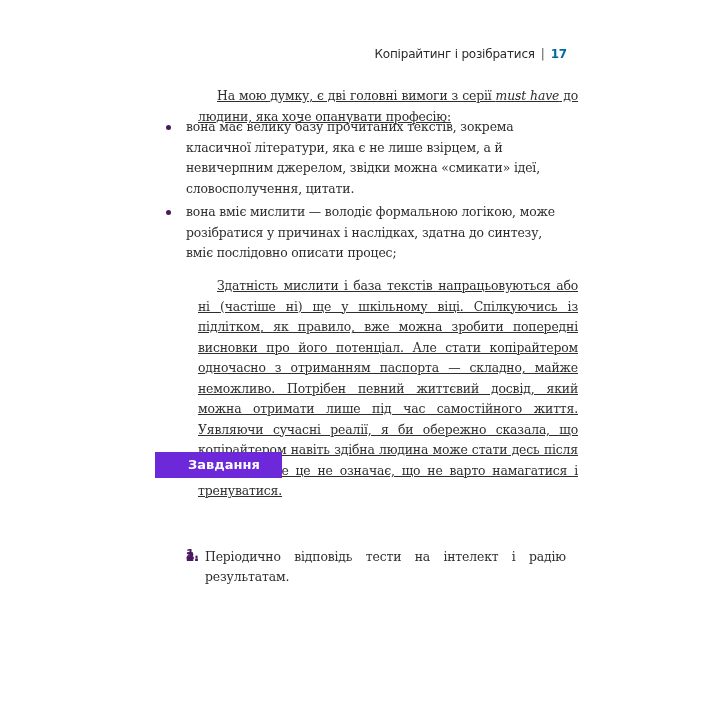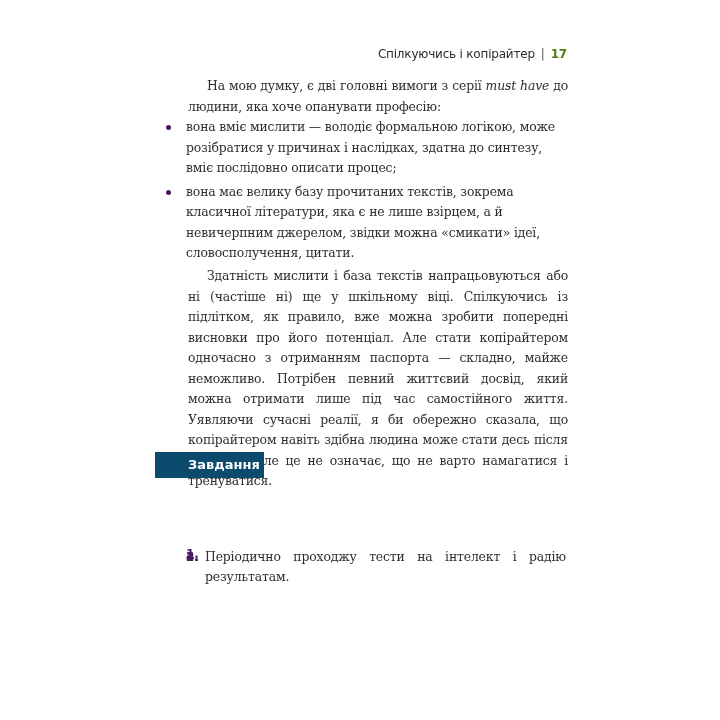--- a/index.html
+++ b/index.html
@@ -4,86 +4,86 @@
 <style>
   html, body { margin: 0; padding: 0; background: #ffffff; }
   body { width: 720px; height: 720px; position: relative; overflow: hidden; }
   .page { position: absolute; left: 0; top: 0; width: 720px; height: 720px; background: #fff; }
   .running-head {
     position: absolute; top: 47px; right: 153px;
     font-family: "DejaVu Sans", sans-serif; font-size: 12px; color: #2b2b2b;
     letter-spacing: -0.2px; white-space: nowrap;
   }
   .running-head .sep { color: #555; margin: 0 6px; }
-  .running-head .num { color: #4d7c0f; font-weight: bold; }
+  .running-head .num { color: #0369a1; font-weight: bold; }
   .body-text {
     position: absolute; left: 186px; width: 380px;
     font-family: "DejaVu Serif", serif; font-size: 12.4px; line-height: 20.5px;
     color: #2e2e2e; letter-spacing: -0.15px;
   }
-  .p { margin: 2px; text-align: justify; }
+  .p { margin: 12px; text-align: justify; text-decoration: underline; }
   .indent { text-indent: 19px; }
   .p1 { top: 74px; }
   .bullets { top: 117px; left: 166px; width: 400px; }
   .bullet-item { position: relative; padding-left: 20px; margin: 0 0 3px 0; text-align: left; }
   .bullet-item .dot {
     position: absolute; left: 0; top: 8px; width: 5px; height: 5px; border-radius: 50%; background: #4a1a5e;
   }
   .p2 { top: 264px; }
   .task-box {
-    position: absolute; left: 155px; top: 452px; width: 109px; height: 26px;
-    background: #0c4a6e; color: #fff;
+    position: absolute; left: 155px; top: 452px; width: 127px; height: 26px;
+    background: #6d28d9; color: #fff;
     font-family: "DejaVu Sans", sans-serif; font-weight: bold; font-size: 13px;
     line-height: 26px; box-sizing: border-box; padding-left: 33px;
   }
   .p3 { top: 483px; }
   .numlist { top: 544px; left: 186px; width: 380px; }
   .num-item { position: relative; padding-left: 19px; margin: 0 0 2.5px 0; text-align: justify; }
   .num-item .n {
     position: absolute; left: 0; top: 0;
     font-family: "DejaVu Sans", sans-serif; font-weight: bold; font-size: 12px; color: #4a1a5e;
   }
   em { font-style: italic; }
 </style>
 </head>
 <body>
 
 <div class="page">
 
   <div class="running-head">
-    <span>Спілкуючись і копірайтер</span><span class="sep">|</span><span class="num">17</span>
+    <span>Копірайтинг і розібратися</span><span class="sep">|</span><span class="num">17</span>
   </div>
 
   <p class="body-text p p1 indent"><span>На мою думку, є дві головні вимоги з серії </span><em>must have</em><span> до людини, яка хоче опанувати професію:</span></p>
 
   <div class="body-text bullets">
     <div class="bullet-item">
       <span class="dot"></span>
-      <span>вона вміє мислити — володіє формальною логікою, може розібратися у причинах і наслідках, здатна до синтезу, вміє послідовно описати процес;</span>
+      <span>вона має велику базу прочитаних текстів, зокрема класичної літератури, яка є не лише взірцем, а й невичерпним джерелом, звідки можна «смикати» ідеї, словосполучення, цитати.</span>
     </div>
     <div class="bullet-item">
       <span class="dot"></span>
-      <span>вона має велику базу прочитаних текстів, зокрема класичної літератури, яка є не лише взірцем, а й невичерпним джерелом, звідки можна «смикати» ідеї, словосполучення, цитати.</span>
+      <span>вона вміє мислити — володіє формальною логікою, може розібратися у причинах і наслідках, здатна до синтезу, вміє послідовно описати процес;</span>
     </div>
   </div>
 
   <p class="body-text p p2 indent">Здатність мислити і база текстів напрацьовуються або ні (частіше ні) ще у шкільному віці. Спілкуючись із підлітком, як правило, вже можна зробити попередні висновки про його потенціал. Але стати копірайтером одночасно з отриманням паспорта — складно, майже неможливо. Потрібен певний життєвий досвід, який можна отримати лише під час самостійного життя. Уявляючи сучасні реалії, я би обережно сказала, що копірайтером навіть здібна людина може стати десь після 25 років. Але це не означає, що не варто намагатися і тренуватися.</p>
 
   <div class="task-box">Завдання</div>
 
 
   <div class="body-text numlist">
     <div class="num-item">
       <span class="n">1.</span>
     </div>
     <div class="num-item">
       <span class="n">2.</span>
     </div>
     <div class="num-item">
       <span class="n">3.</span>
     </div>
     <div class="num-item">
       <span class="n">4.</span>
-      <span>Періодично проходжу тести на інтелект і радію результатам.</span>
+      <span>Періодично відповідь тести на інтелект і радію результатам.</span>
     </div>
   </div>
 
 </div>
 
 </body></html>

